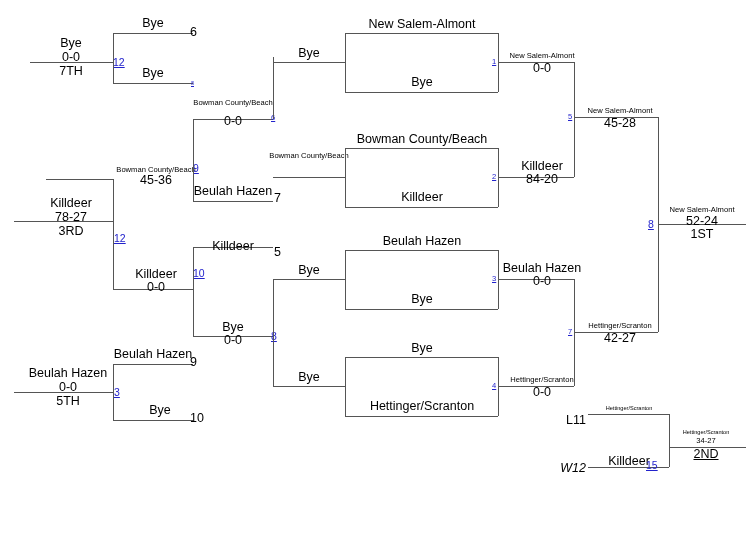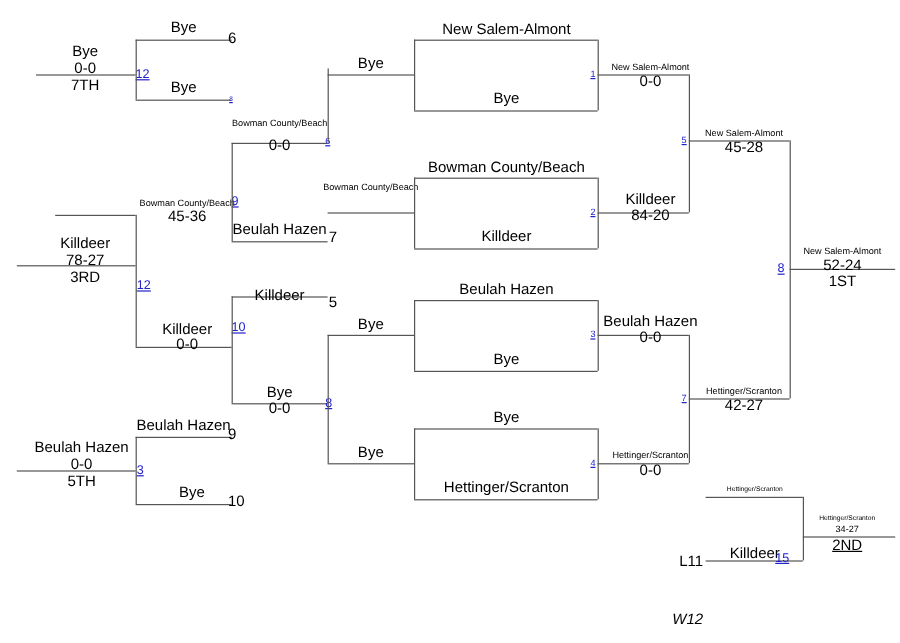--- a/index.html
+++ b/index.html
@@ -27,21 +27,21 @@
   .vl { width: 1px; }
 
   
   .tx {
     position: absolute;
     white-space: nowrap;
     line-height: 1.08;
     color: #000000;
   }
   .center { transform: translateX(-50%); text-align: center; }
-  .rt     { transform: translateX(-100%); text-align: left; margin-top: 48px; }
+  .rt     { transform: translateX(-100%); text-align: left; }
 
   .f13 { font-size: 12.5px; }
   .f8  { font-size: 7.6px; }
   .f6  { font-size: 5.6px; }
 
   .seed {
     position: absolute;
     color: #2222cc;
     text-decoration: underline;
     font-size: 10.5px;

